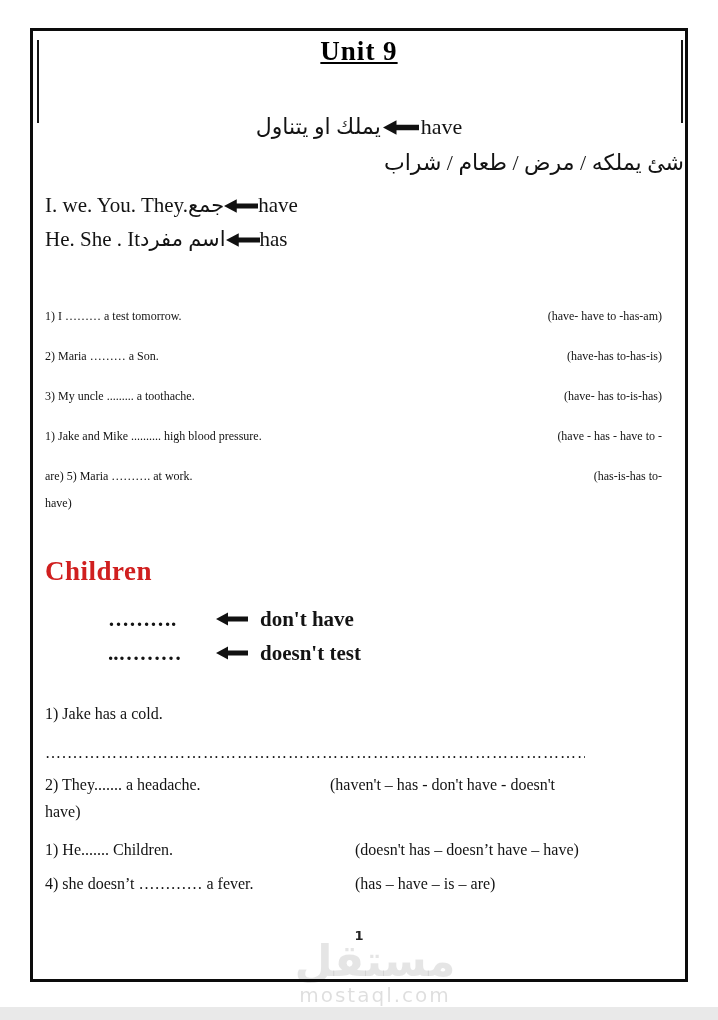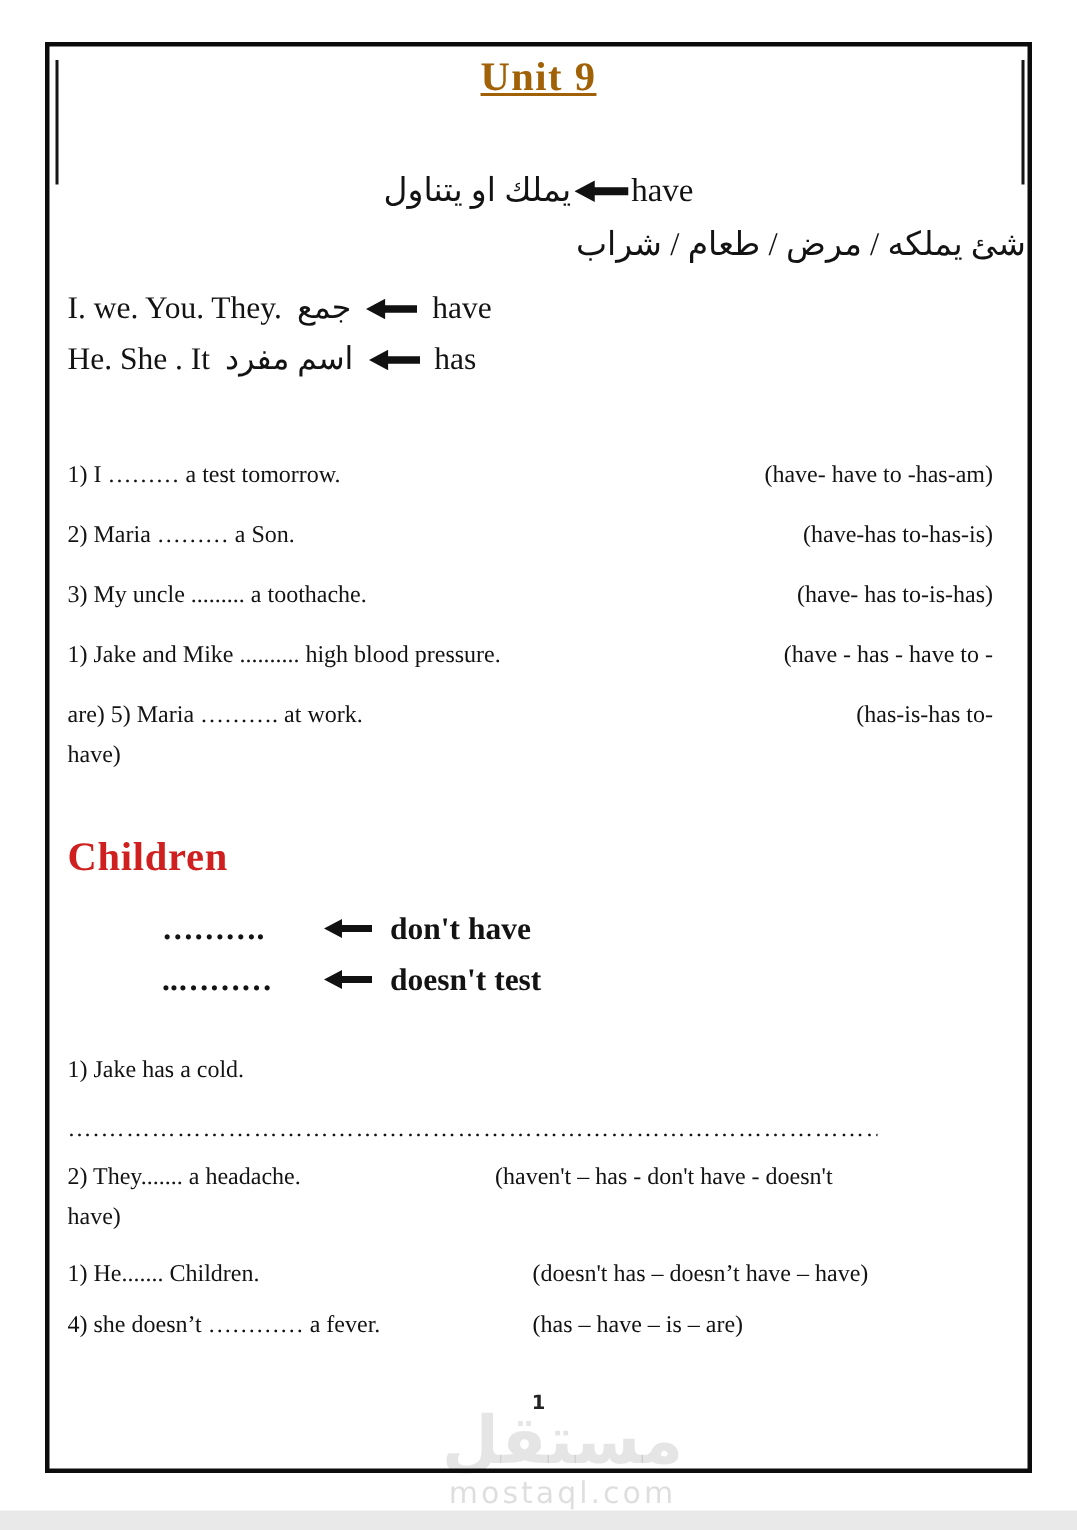--- a/index.html
+++ b/index.html
@@ -10,41 +10,41 @@
   }
   .frame{
     position:absolute;left:30px;top:28px;width:658px;height:954px;
     box-sizing:border-box;border:3px solid #0c0c0c;z-index:3;pointer-events:none;
   }
   .tickline{position:absolute;top:40px;width:2px;height:83px;background:#161616;z-index:3;}
   .tick-left{left:37px;} .tick-right{left:681px;}
 
   .title-wrap{position:absolute;left:0;top:36px;width:718px;text-align:center;z-index:2;}
   .title{
-    display:inline-block;font-size:27px;font-weight:bold;color:#a16207;
+    display:inline-block;font-size:27px;font-weight:bold;color:#000000;
     text-decoration:underline;letter-spacing:1px;
   }
 
   .arrow-icon{display:inline-block;vertical-align:middle;}
   .arrow-icon svg{display:block;}
 
   .have-line{
     position:absolute;left:0;top:114px;width:718px;z-index:2;
     display:flex;justify-content:center;align-items:center;gap:2px;font-size:22px;
   }
   .objects-line{
     position:absolute;right:34px;top:150px;z-index:2;
     font-size:22px;direction:rtl;text-align:right;
   }
   .rule-line{
-    position:absolute;left:45px;z-index:2;display:flex;align-items:center;gap:10px;font-size:21px;
+    position:absolute;left:45px;z-index:2;display:flex;align-items:center;font-size:21px;
   }
   .plural-line{top:193px;} .singular-line{top:227px;}
 
-  .ex1{position:absolute;left:45px;right:56px;top:303px;z-index:2;font-size:16px;}
+  .ex1{position:absolute;left:45px;right:56px;top:303px;z-index:2;font-size:12px;}
   .ex1 .row{display:flex;justify-content:space-between;line-height:27px;margin-bottom:13px;}
   .ex1 .row.cont{margin-bottom:0;}
   .ex1 .q{white-space:nowrap;} .ex1 .opt{white-space:nowrap;}
 
   .neg-heading{
     position:absolute;left:45px;top:556px;z-index:2;
     font-size:27px;font-weight:bold;color:#d01f1f;letter-spacing:0.5px;
   }
   .neg-rules{position:absolute;left:108px;top:602px;z-index:2;font-size:21px;font-weight:bold;}
   .neg-rules .nrow{display:flex;align-items:center;gap:12px;line-height:34px;}

